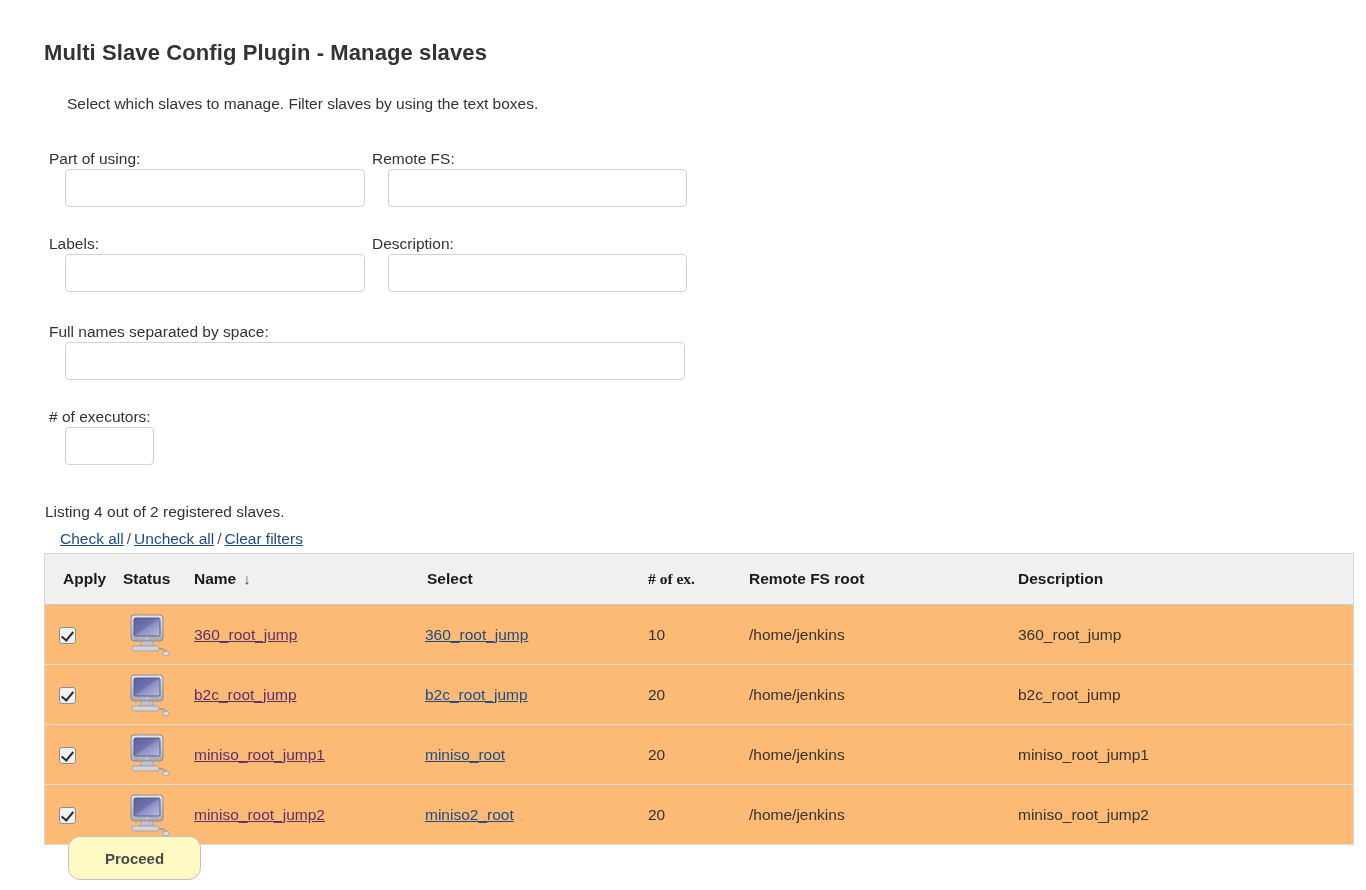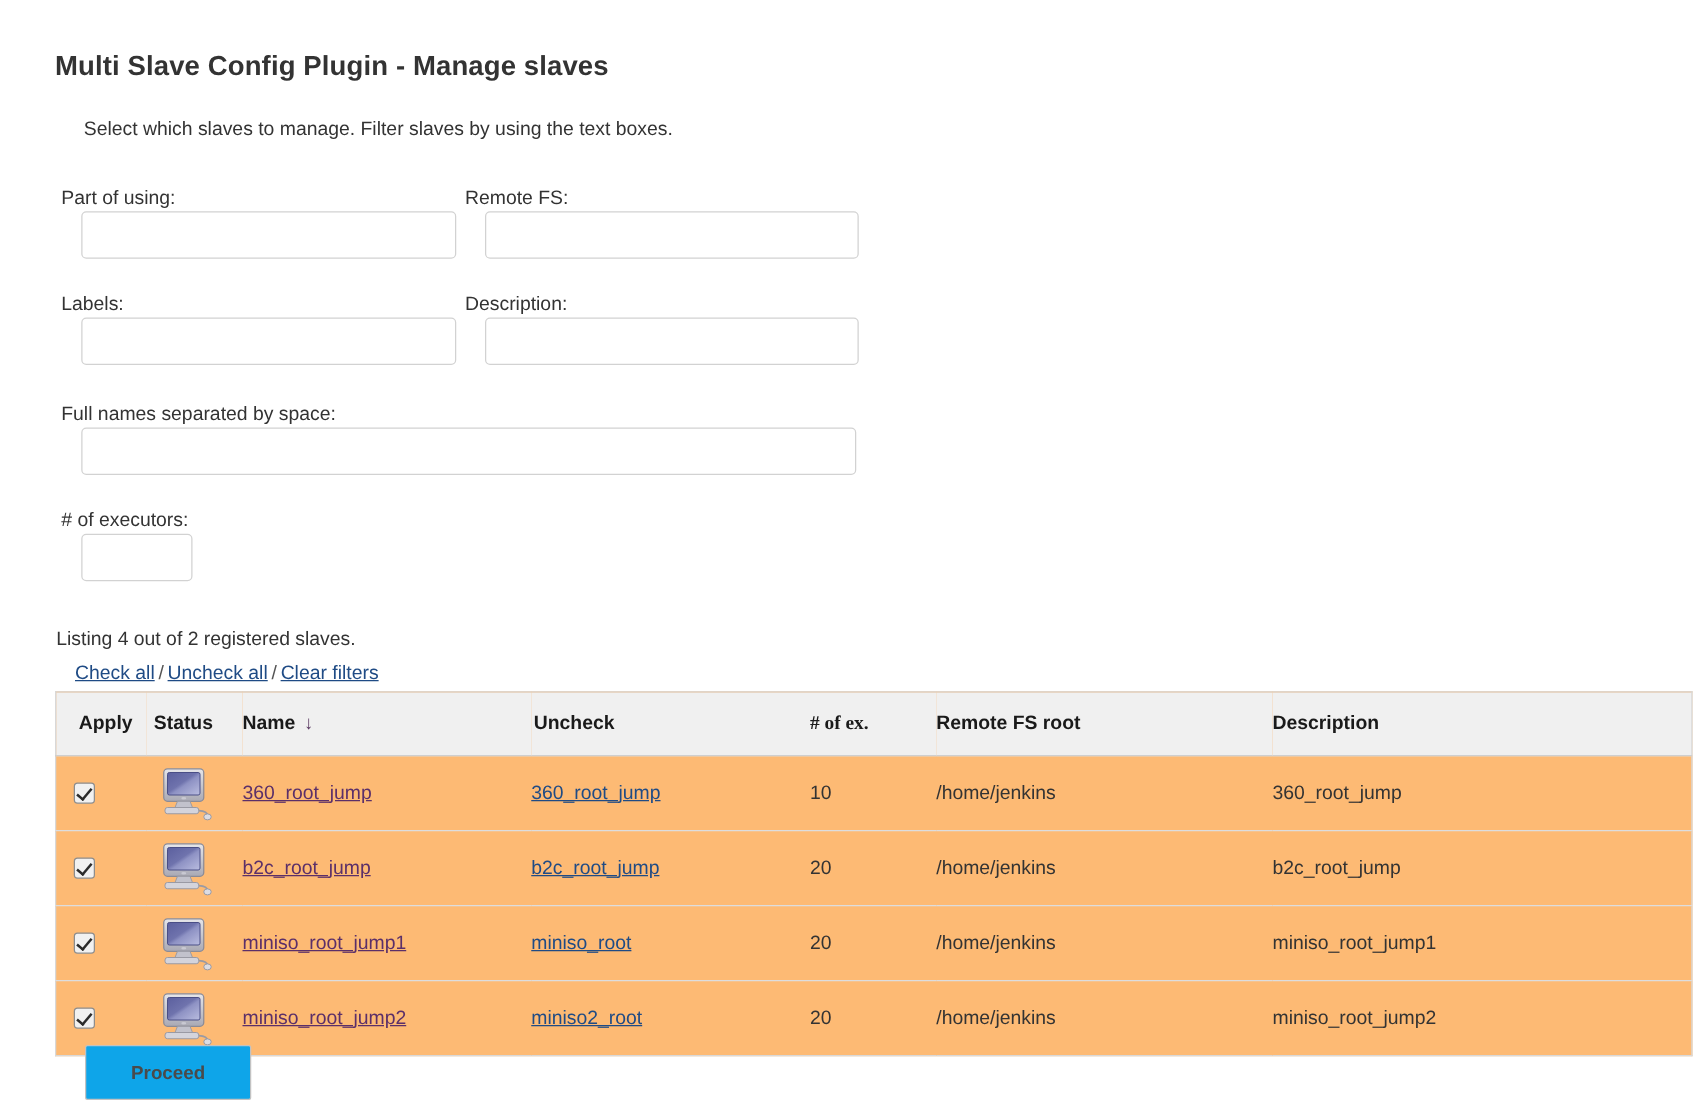--- a/index.html
+++ b/index.html
@@ -217,23 +217,23 @@
   .plain-cell { color: #333333; }
 
   
   .proceed-btn {
     position: absolute;
     left: 68px;
     top: 836px;
     width: 133px;
     height: 44px;
     box-sizing: border-box;
-    background: #0ea5e9;
+    background: #fef9c3;
     border: 1px solid #c2c2c2;
-    border-radius: 2px;
+    border-radius: 12px;
     font-family: "Liberation Sans", sans-serif;
     font-size: 15px;
     font-weight: bold;
     color: #4a4a4a;
     cursor: pointer;
   }
 </style>
 </head>
 <body>
 
@@ -272,21 +272,21 @@
         <th class="col-apply">
           <div class="hdr-apply-inner">Apply</div>
         </th>
         <th class="col-status">
           <div class="hdr-status-inner">Status</div>
         </th>
         <th class="col-name">
           <div class="hdr-name-inner"><span>Name</span><span class="sort-arrow">↓</span></div>
         </th>
         <th class="col-labels">
-          <div class="hdr-labels-inner">Uncheck</div>
+          <div class="hdr-labels-inner">Select</div>
         </th>
         <th class="col-ex">
           <div class="hdr-ex-inner"># of ex.</div>
         </th>
         <th class="col-fs">
           <div class="hdr-fs-inner">Remote FS root</div>
         </th>
         <th class="col-desc">
           <div class="hdr-desc-inner">Description</div>
         </th>

